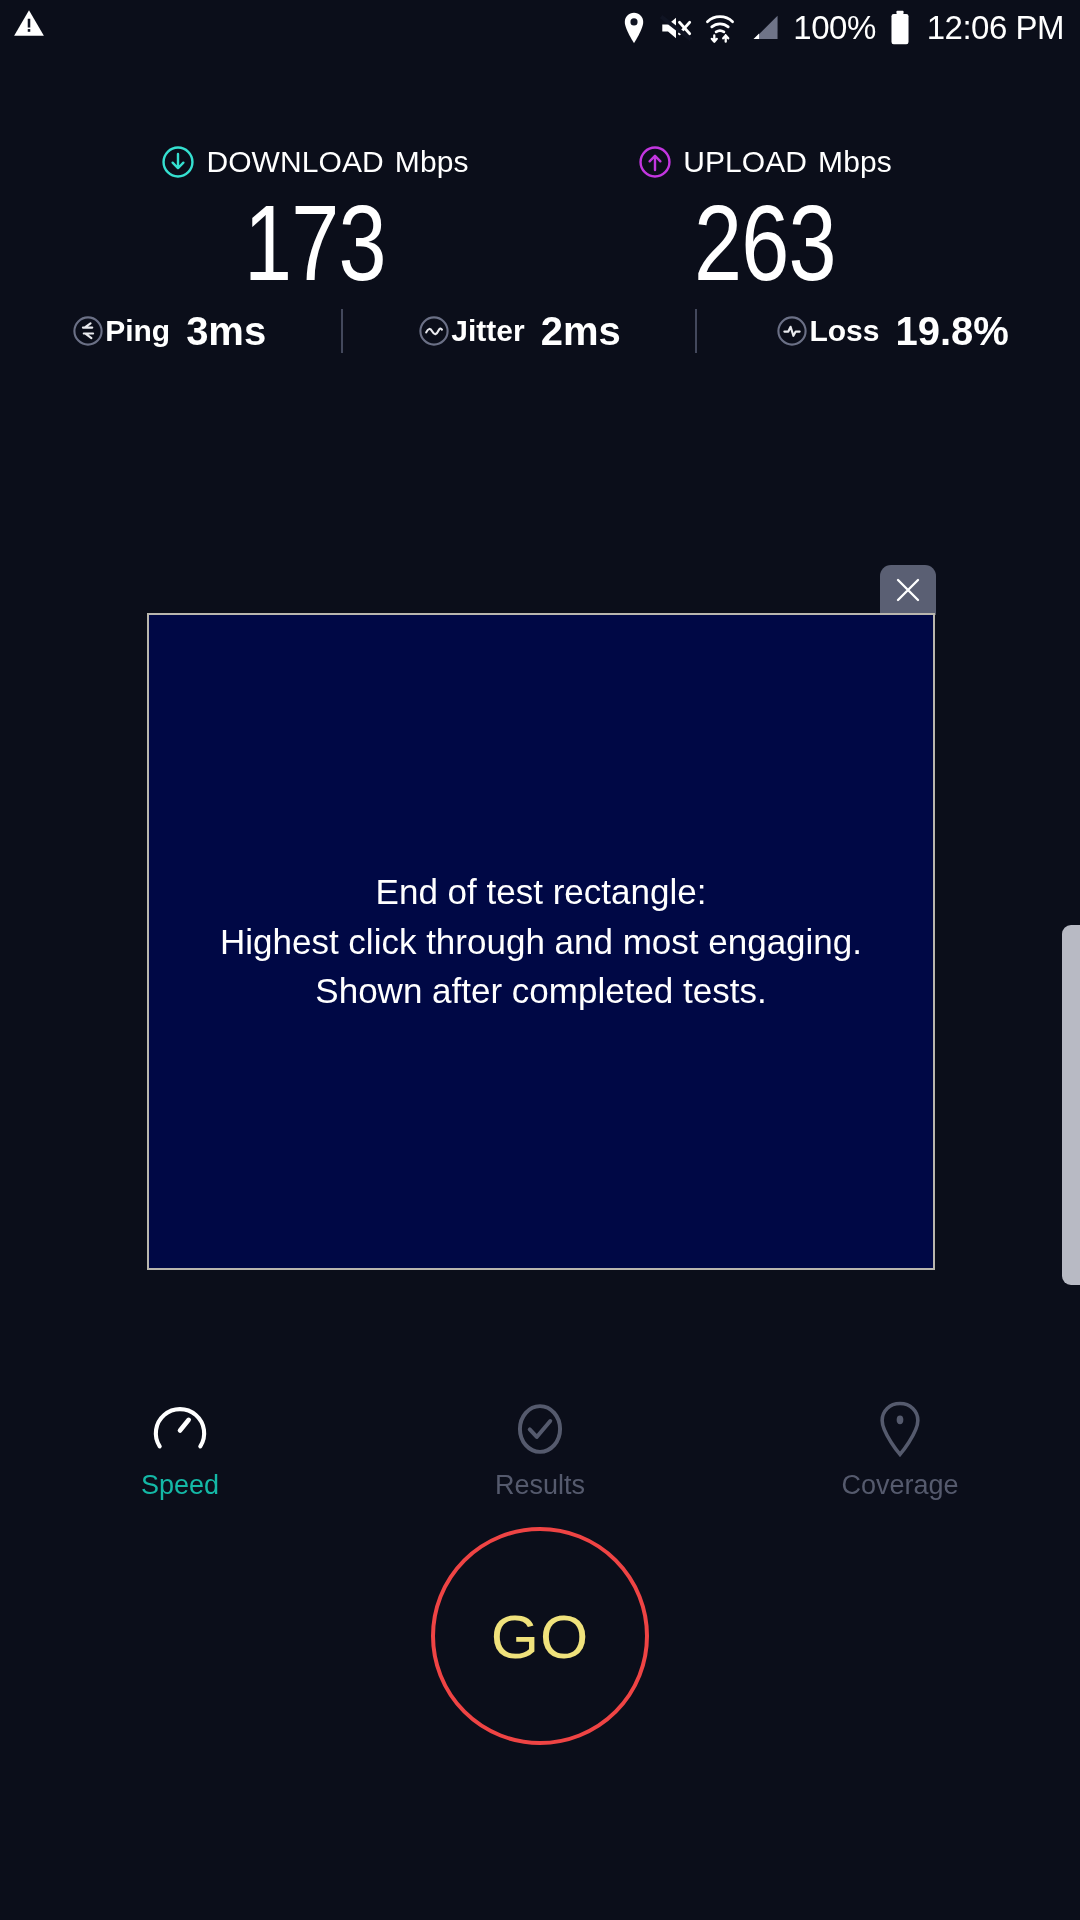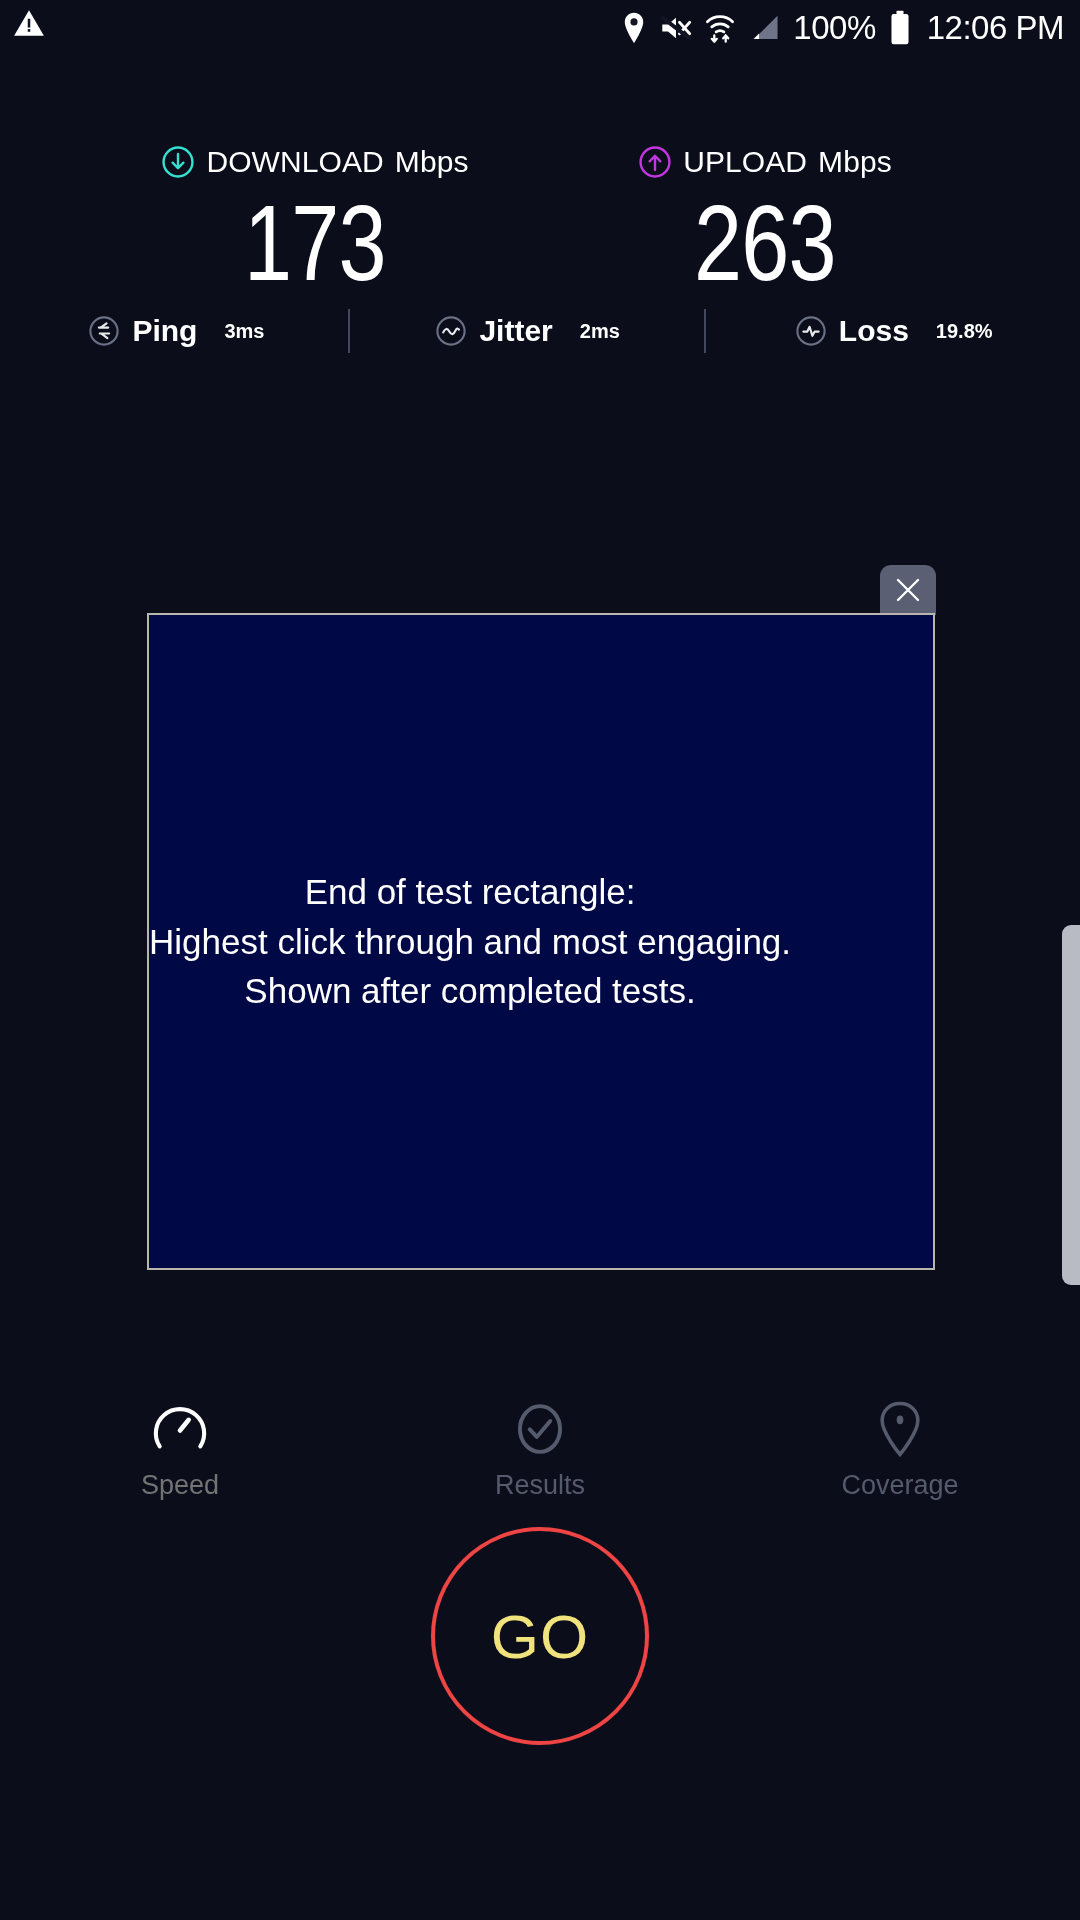--- a/index.html
+++ b/index.html
@@ -56,39 +56,39 @@
     line-height:1.02; letter-spacing:-1px; margin-top:4px;
     font-family:"Liberation Sans", sans-serif;
     transform:scaleX(0.80); transform-origin:center top;
   }
 
   
   .metrics {
     position:absolute; top:300px; left:0; width:1080px; height:62px;
     display:flex; align-items:center; justify-content:center;
   }
-  .metric { display:flex; align-items:center; gap:11px; }
+  .metric { display:flex; align-items:center; }
   .metric-name { color:#ffffff; font-size:30px; font-weight:700; }
-  .metric-val  { color:#ffffff; font-size:20px; font-weight:700; margin-left:16px; }
+  .metric-val  { color:#ffffff; font-size:40px; font-weight:700; margin-left:16px; }
   .metric-sep {
     width:2px; height:44px; background:#43485c;
   }
   .m-gap-a { width:80px; } .m-gap-b { width:84px; }
   .m-gap-c { width:84px; } .m-gap-d { width:88px; }
 
   
   .ad-close {
     position:absolute; left:880px; top:565px; width:56px; height:50px;
     background:#5a5f73; border-radius:11px 11px 0 0;
     display:flex; align-items:center; justify-content:center; cursor:pointer;
   }
   .ad-rect {
     position:absolute; left:147px; top:613px; width:788px; height:657px;
     background:#000845; border:2px solid #b9b6ae;
-    display:flex; align-items:center; 
+    display:flex; align-items:center; justify-content:center;
     cursor:pointer;
   }
   .ad-text {
     color:#ffffff; font-size:35px; line-height:1.42; text-align:center;
     font-weight:400;
   }
   .scrollbar {
     position:absolute; right:0px; top:925px; width:18px; height:360px;
     background:#b8bac4; border-radius:9px 0 0 9px;
   }
@@ -109,21 +109,21 @@
     position:absolute; left:0; bottom:0; width:1080px; height:140px;
     display:flex;
   }
   .nav-item {
     flex:1; display:flex; flex-direction:column;
     align-items:center; justify-content:flex-start; padding-top:14px;
     cursor:pointer;
   }
   .nav-icon { height:62px; display:flex; align-items:center; justify-content:center; }
   .nav-label { font-size:27px; margin-top:10px; }
-  .nav-item.active .nav-label { color:#737373; }
+  .nav-item.active .nav-label { color:#14b8a6; }
   .nav-item .nav-label { color:#555a6d; }
 </style>
 </head>
 <body>
 
 <div id="app">
 
   <div class="statusbar">
     <div class="sb-left">
       <svg class="sb-ico" width="34" height="34" viewBox="0 0 24 24">

